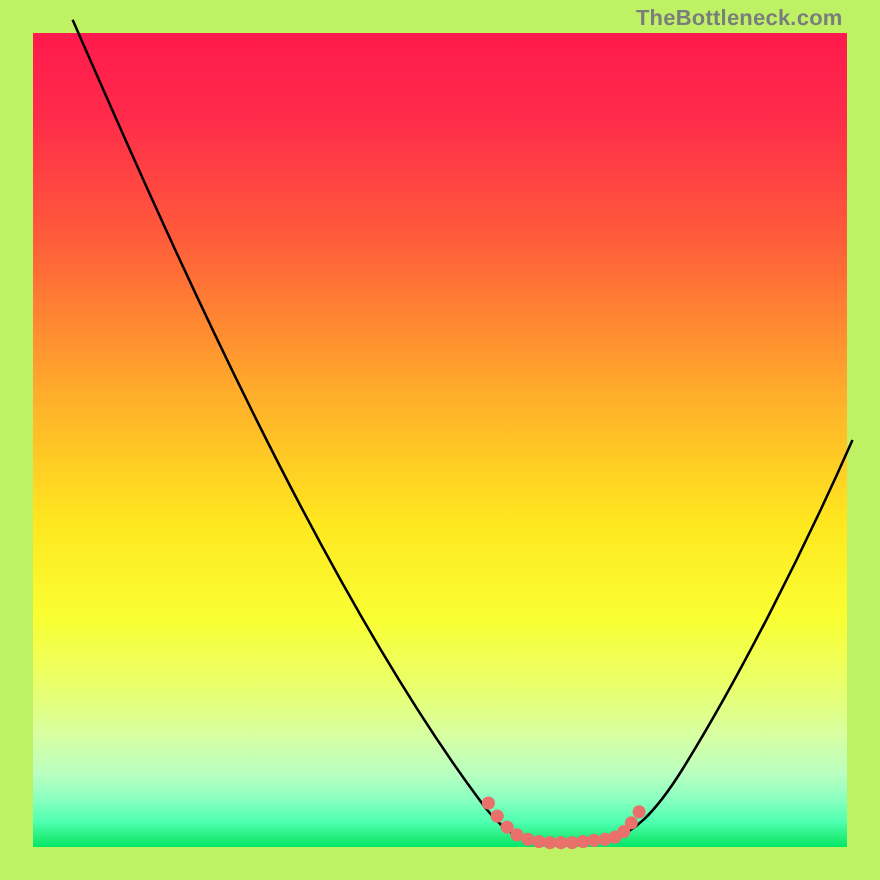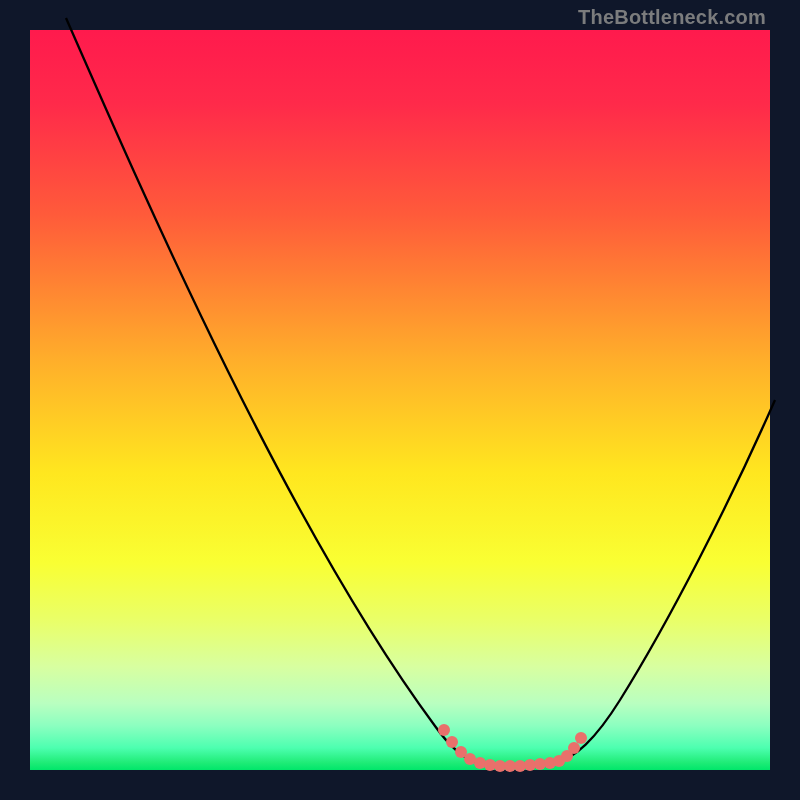--- a/index.html
+++ b/index.html
@@ -1,21 +1,21 @@
 <!DOCTYPE html>
 <html><head>
 <meta charset="utf-8">
 <style>
   * { margin: 0; padding: 0; box-sizing: border-box; }
   html, body { width: 800px; height: 800px; overflow: hidden; background: #000; }
   .frame {
     position: relative;
     width: 800px;
     height: 800px;
-    background: #0f172a;
+    background: #bef264;
     padding-left: 40px;
   }
   .plot-area {
     position: absolute;
     left: 30px;
     top: 30px;
     width: 740px;
     height: 740px;
     background: linear-gradient(to bottom,
       #ff1a4d 0%,

